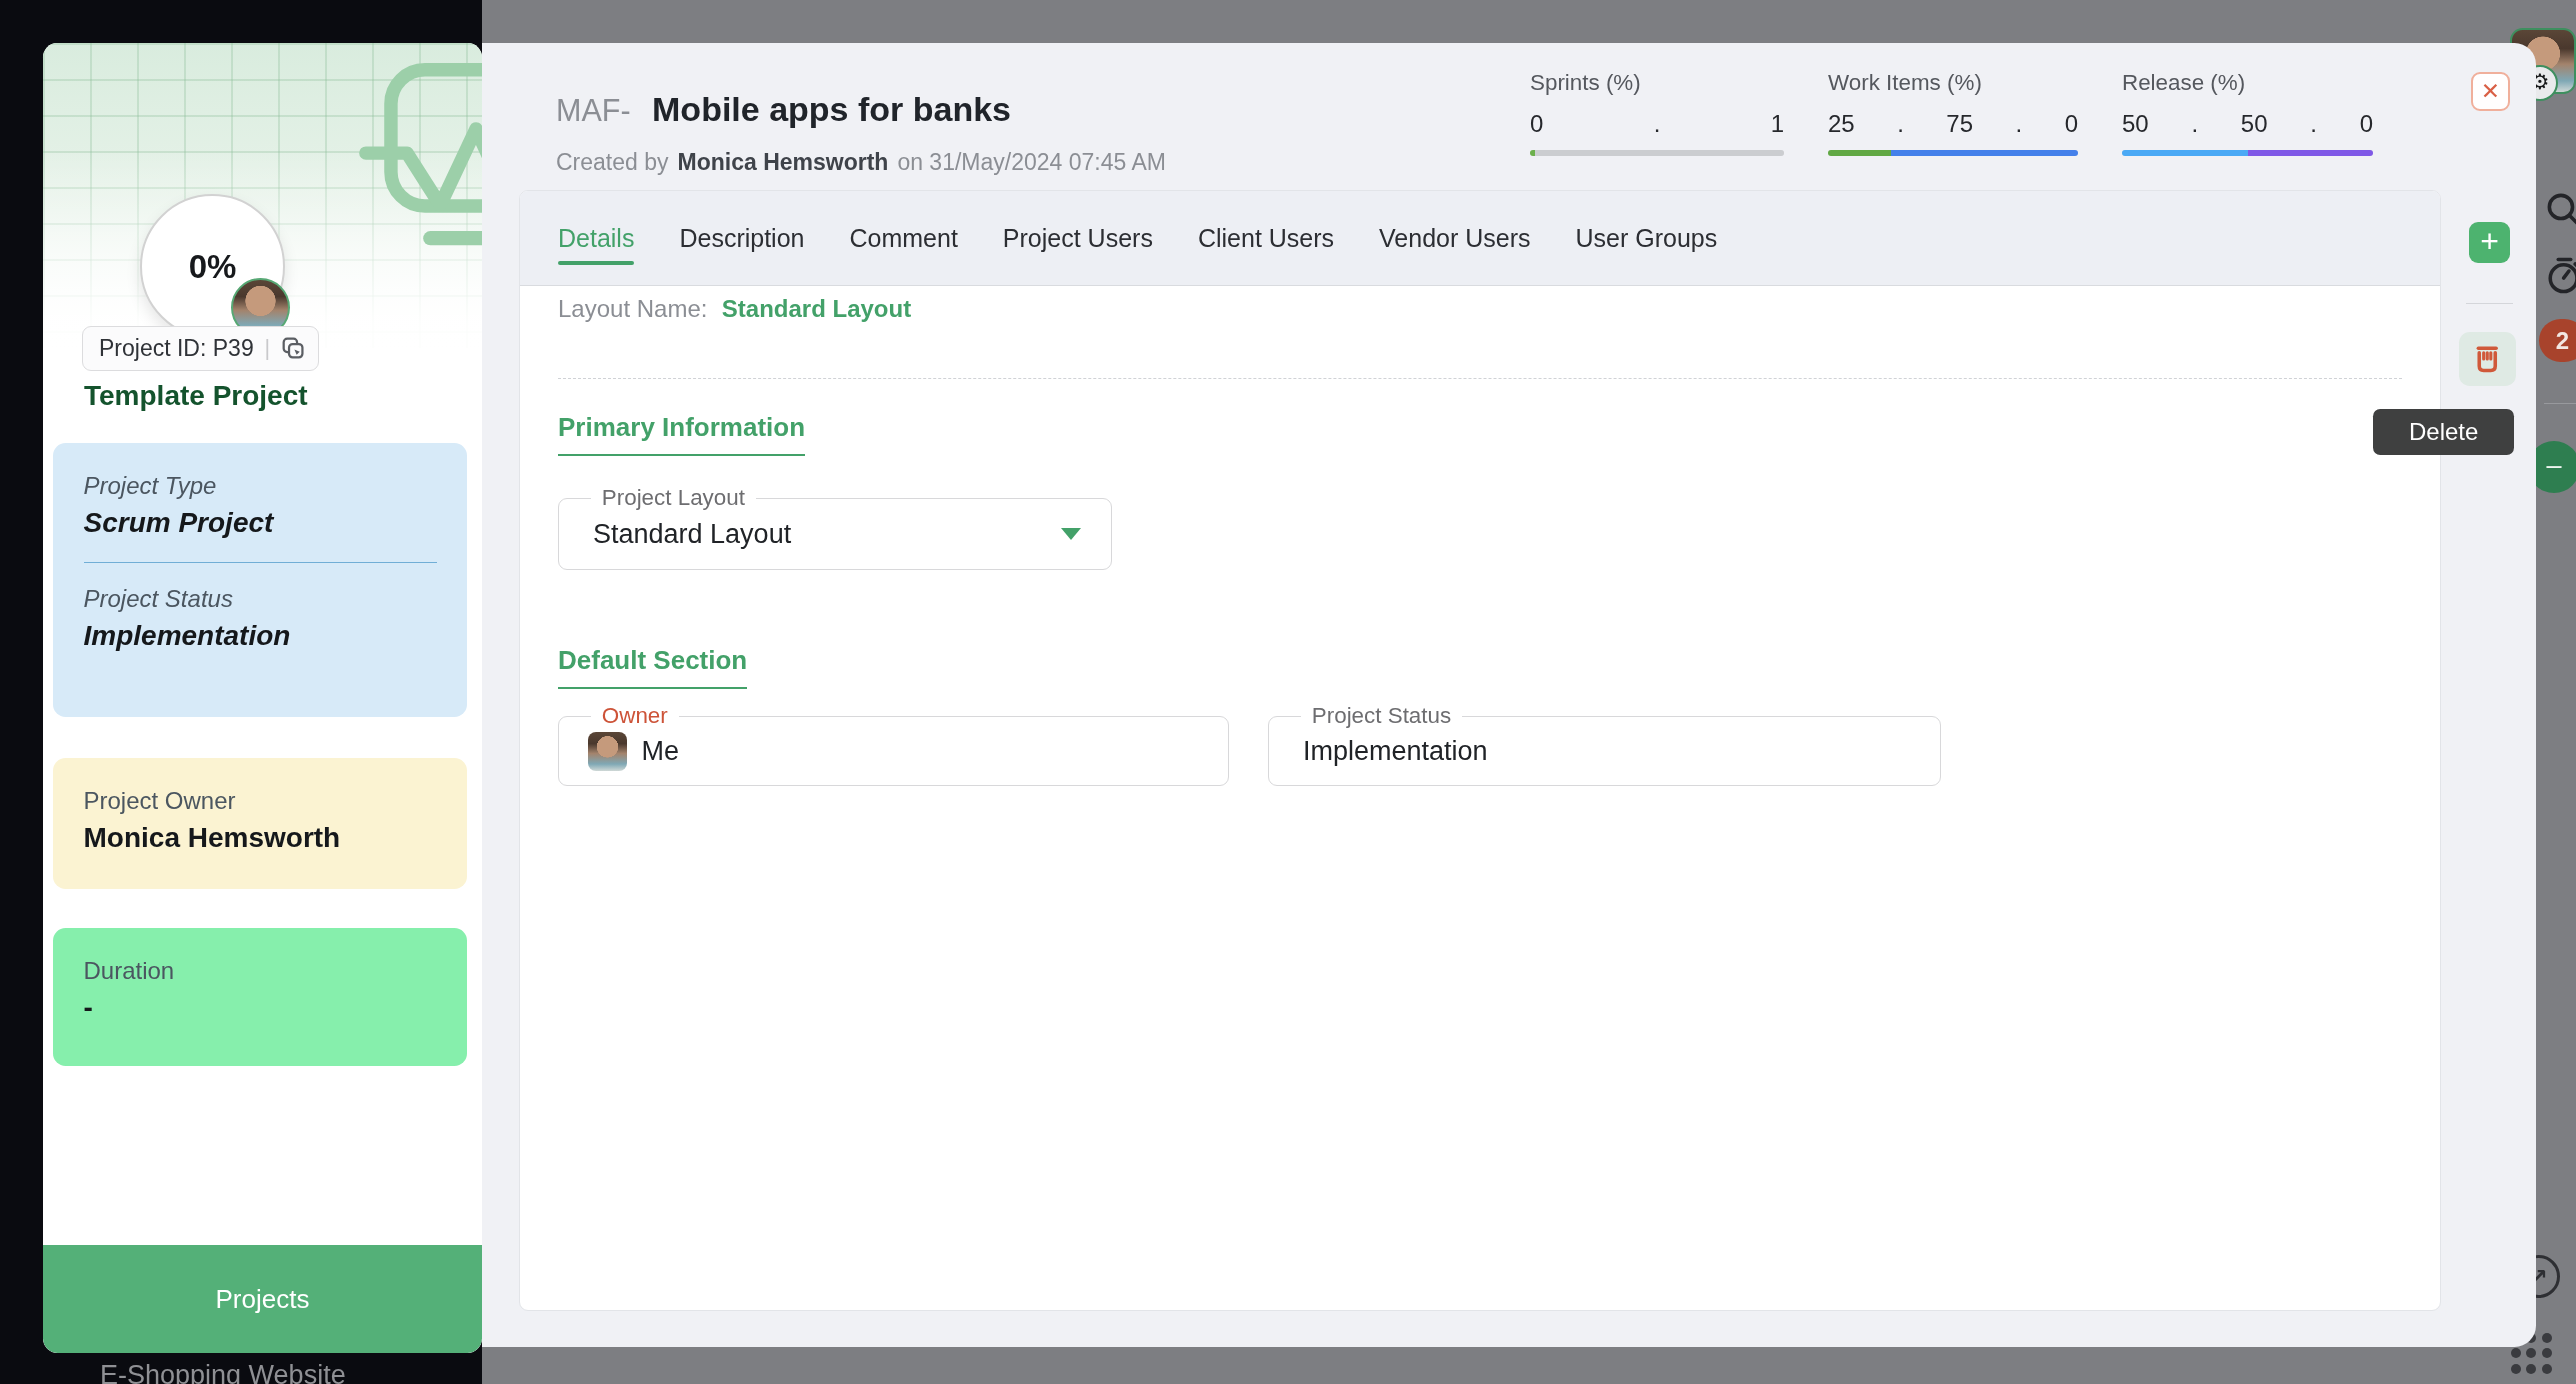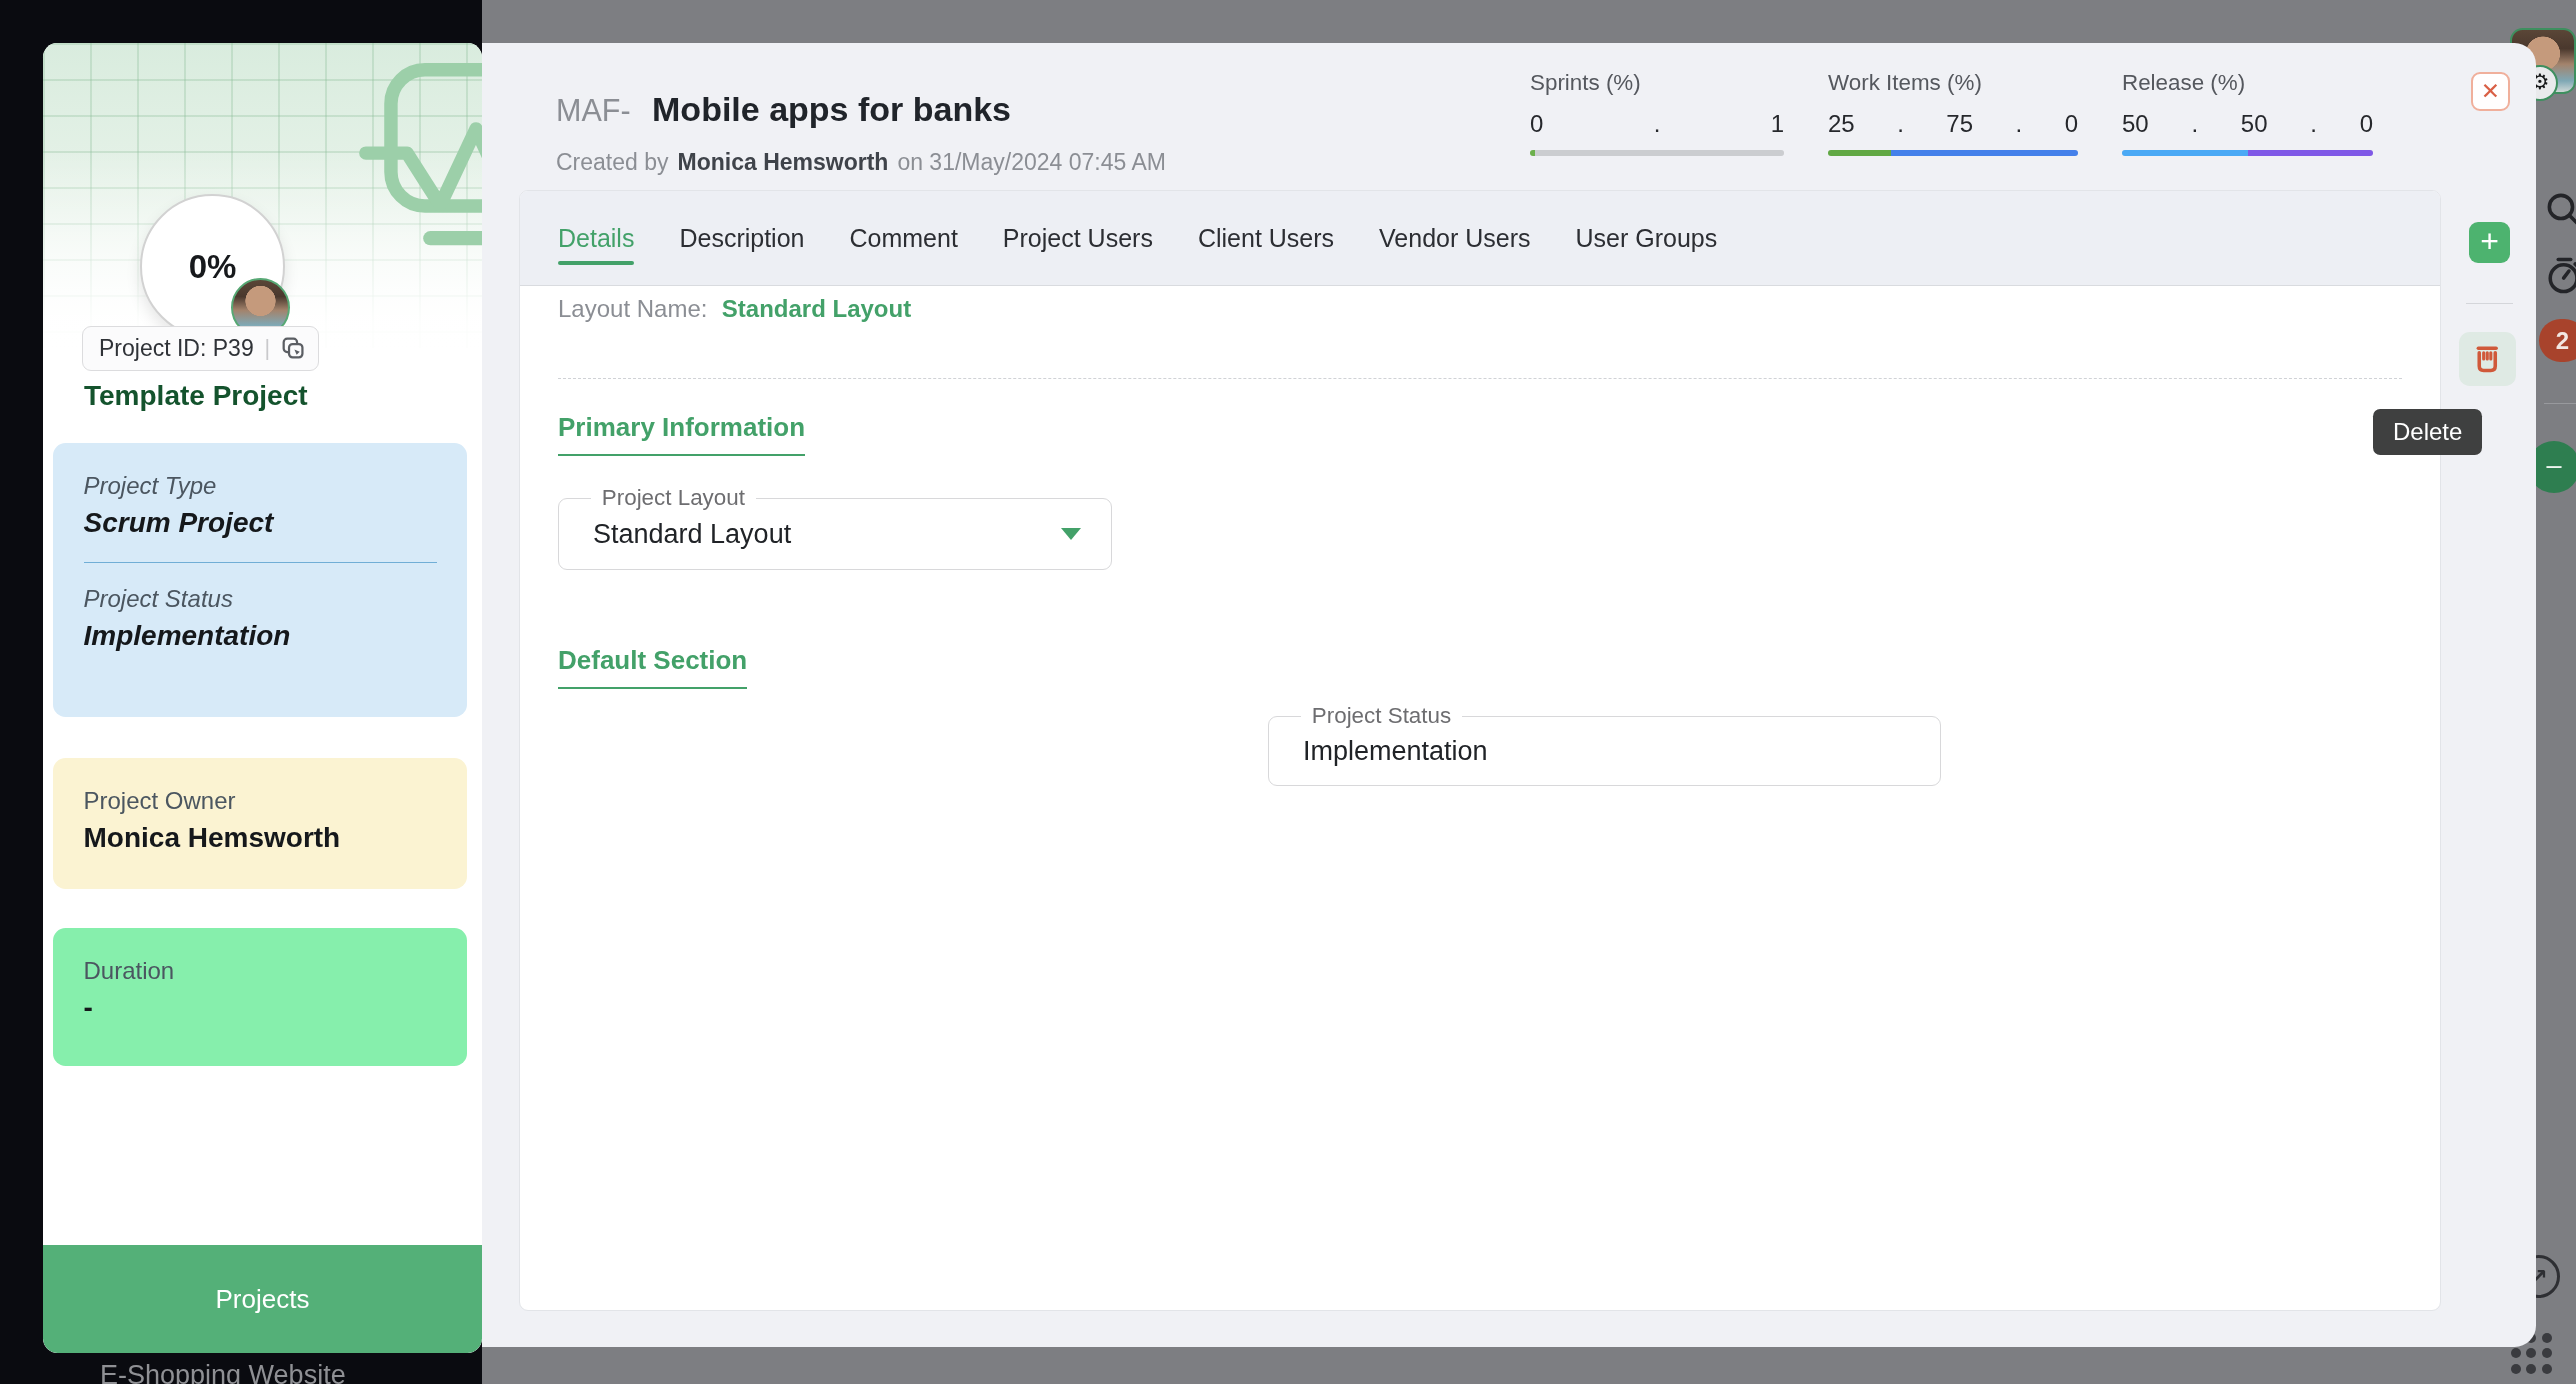--- a/index.html
+++ b/index.html
@@ -108,21 +108,21 @@
   .field-owner .fvalue { margin-left:14.4px; }
   .field-status { left:748px; top:525px; width:673px; height:70px; display:flex; align-items:center; }
   .field-status .fvalue { margin-left:34px; }
 
   .plus-btn { position:absolute; left:1987px; top:179px; width:41px; height:41px; border-radius:9px; background:#4db36f;
      color:#ffffff; font-size:32px; line-height:38px; text-align:center; cursor:pointer; }
   .rail-divider2 { position:absolute; left:1984px; top:260px; width:47px; border-top:1.8px solid #d4d6da; }
   .trash-btn { position:absolute; left:1977px; top:289px; width:57px; height:54px; border-radius:10.8px; background:#dfeae4;
      display:flex; align-items:center; justify-content:center; cursor:pointer; }
   .tooltip { position:absolute; left:1891px; top:366px; background:#3f4040; color:#ffffff; font-size:24px;
-     padding:9px 20px; border-radius:7.2px; }
+     padding:9px 36px; border-radius:7.2px; }
 </style>
 </head>
 <body>
 
 <div id="page">
 
   <div class="rail">
     <div class="rail-avatar avatar-photo"></div>
     <div class="rail-gear">⚙</div>
     <svg class="rail-ico" style="left:2544px;top:190px" width="41" height="41" viewBox="0 0 46 46">
@@ -272,20 +272,25 @@
       <div class="sec-title sec-primary">Primary Information</div>
 
       <div class="field field-layout">
         <span class="flabel">Project Layout</span>
         <span class="fvalue">Standard Layout</span>
         <span class="caret"></span>
       </div>
 
       <div class="sec-title sec-default">Default Section</div>
 
+      <div class="field field-owner">
+        <span class="flabel red">Owner</span>
+        <span class="owner-av avatar-photo"></span>
+        <span class="fvalue">Me</span>
+      </div>
 
       <div class="field field-status">
         <span class="flabel">Project Status</span>
         <span class="fvalue">Implementation</span>
       </div>
     </div>
 
     <div class="plus-btn">+</div>
     <div class="rail-divider2"></div>
     <div class="trash-btn">

